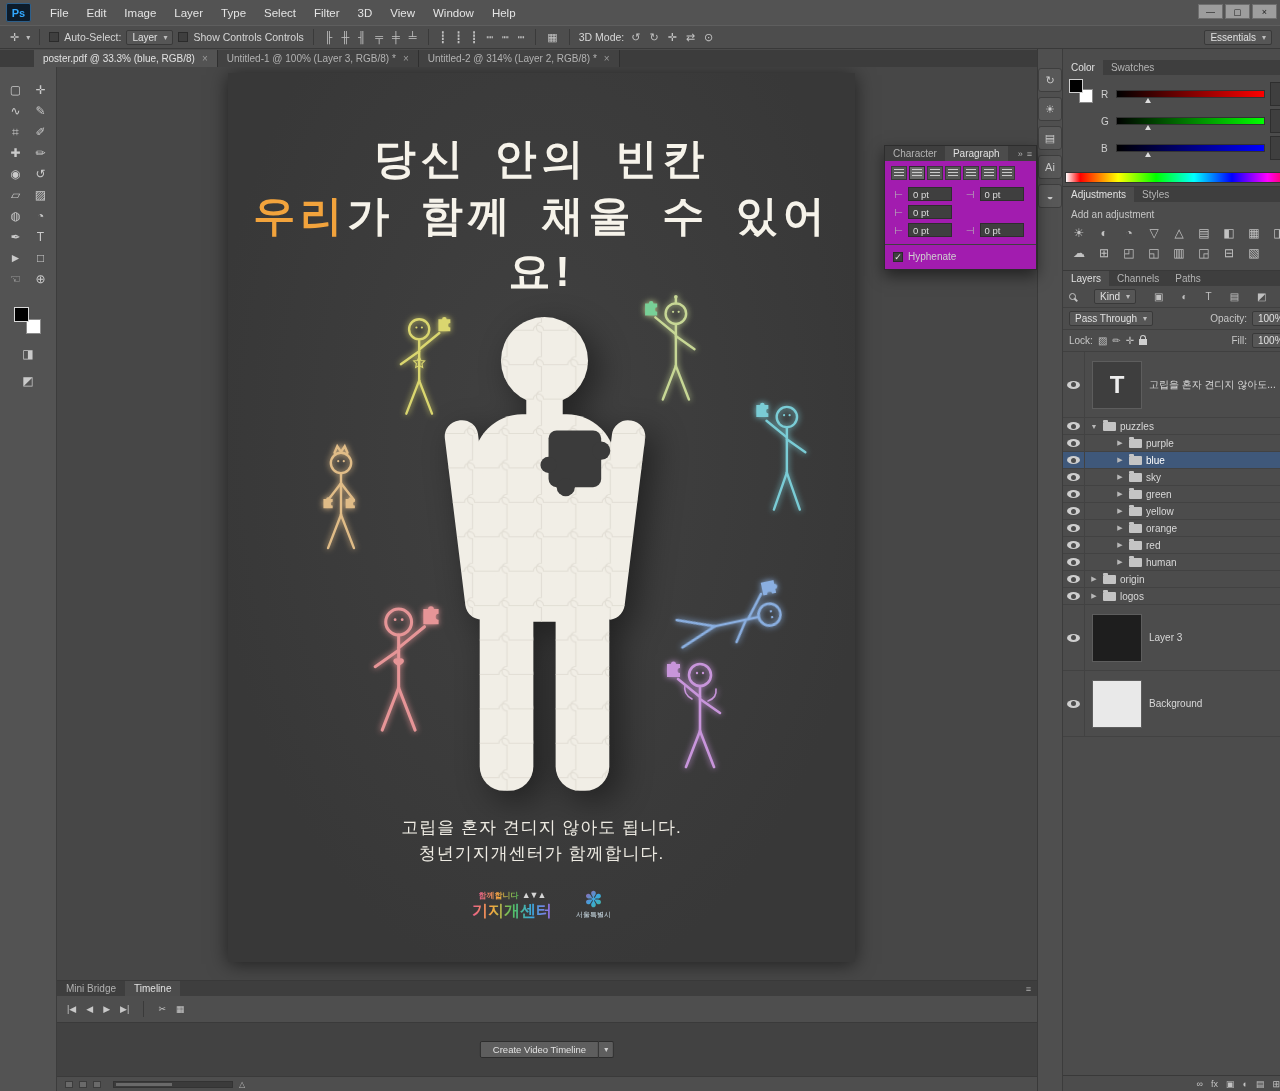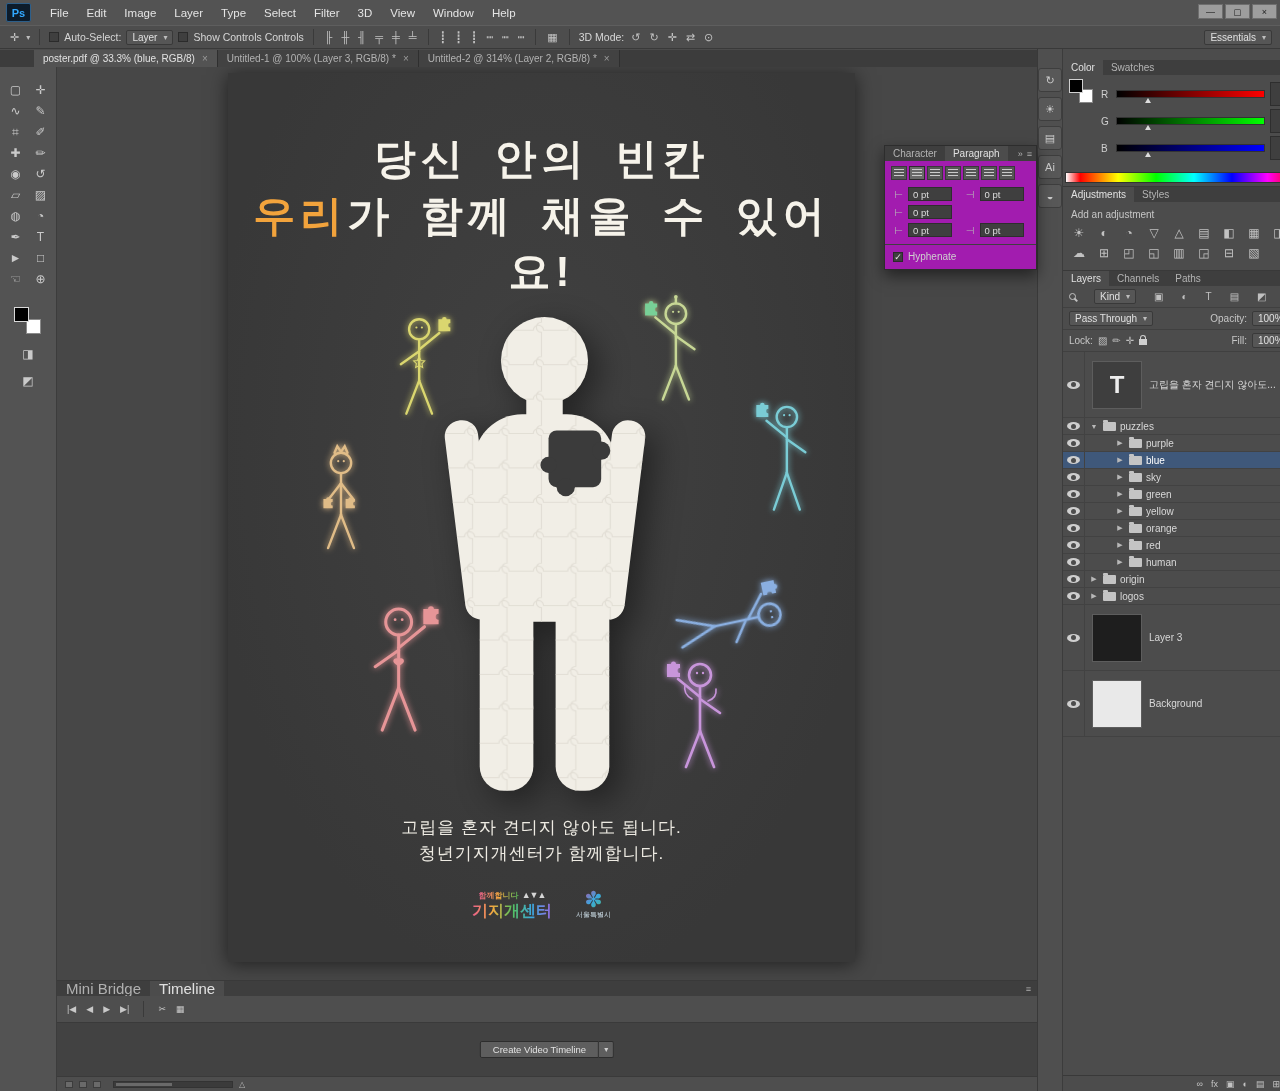--- a/index.html
+++ b/index.html
@@ -132,21 +132,21 @@
 .child .tri{margin-left:30px}
 .folder{width:13px;height:9px;background:#c4c4c4;position:relative;border-radius:1px;margin:0 4px;flex:0 0 13px}
 .folder::before{content:"";position:absolute;top:-2px;left:0;width:5px;height:2px;background:#c4c4c4;border-radius:1px 1px 0 0}
 .lname{white-space:nowrap;overflow:hidden;text-overflow:ellipsis}
 .bglock{margin-left:auto;margin-right:6px}
 .lbot{height:16px;border-top:1px solid #393939;display:flex;align-items:center;gap:8px;justify-content:flex-end;padding:0 9px;background:#4c4c4c;font-size:9px;color:#c2c2c2}
 
 
 .timeline{position:absolute;left:57px;top:980px;width:980px;height:111px;background:#474747;border-top:1px solid #393939;z-index:12;display:flex;flex-direction:column}
 .tl-tabs{height:15px;background:#3e3e3e;display:flex}
-.tl-tab{padding:1px 9px;font-size:15px;color:#b0b0b0;display:flex;align-items:center}
+.tl-tab{padding:1px 9px;font-size:10px;color:#b0b0b0;display:flex;align-items:center}
 .tl-tab.active{background:#4c4c4c;color:#e0e0e0}
 .tl-tabs .pmore{margin-left:auto;color:#b0b0b0;font-size:9px;display:flex;align-items:center;padding-right:6px}
 .tl-bar{height:27px;background:#4e4e4e;border-bottom:1px solid #3a3a3a;display:flex;align-items:center;gap:10px;padding:0 10px;font-size:9px;color:#c8c8c8}
 .tl-body{flex:1;position:relative;background:#424242}
 .createbtn{position:absolute;left:50%;top:18px;transform:translateX(-50%);display:flex}
 .cbtn{background:#5e5e5e;border:1px solid #2d2d2d;color:#e2e2e2;font-size:9.5px;padding:2px 12px;border-radius:2px 0 0 2px}
 .cbtn-dd{background:#5e5e5e;border:1px solid #2d2d2d;border-left:none;color:#cfcfcf;font-size:8px;padding:2px 5px;border-radius:0 2px 2px 0;display:flex;align-items:center}
 .tl-foot{height:15px;background:#4e4e4e;border-top:1px solid #3a3a3a;display:flex;align-items:center;gap:6px;padding:0 8px}
 .footsq{width:8px;height:7px;background:#6a6a6a;border:1px solid #3c3c3c}
 .hscroll{width:120px;height:7px;background:#3b3b3b;border:1px solid #333;position:relative;margin-left:6px}

